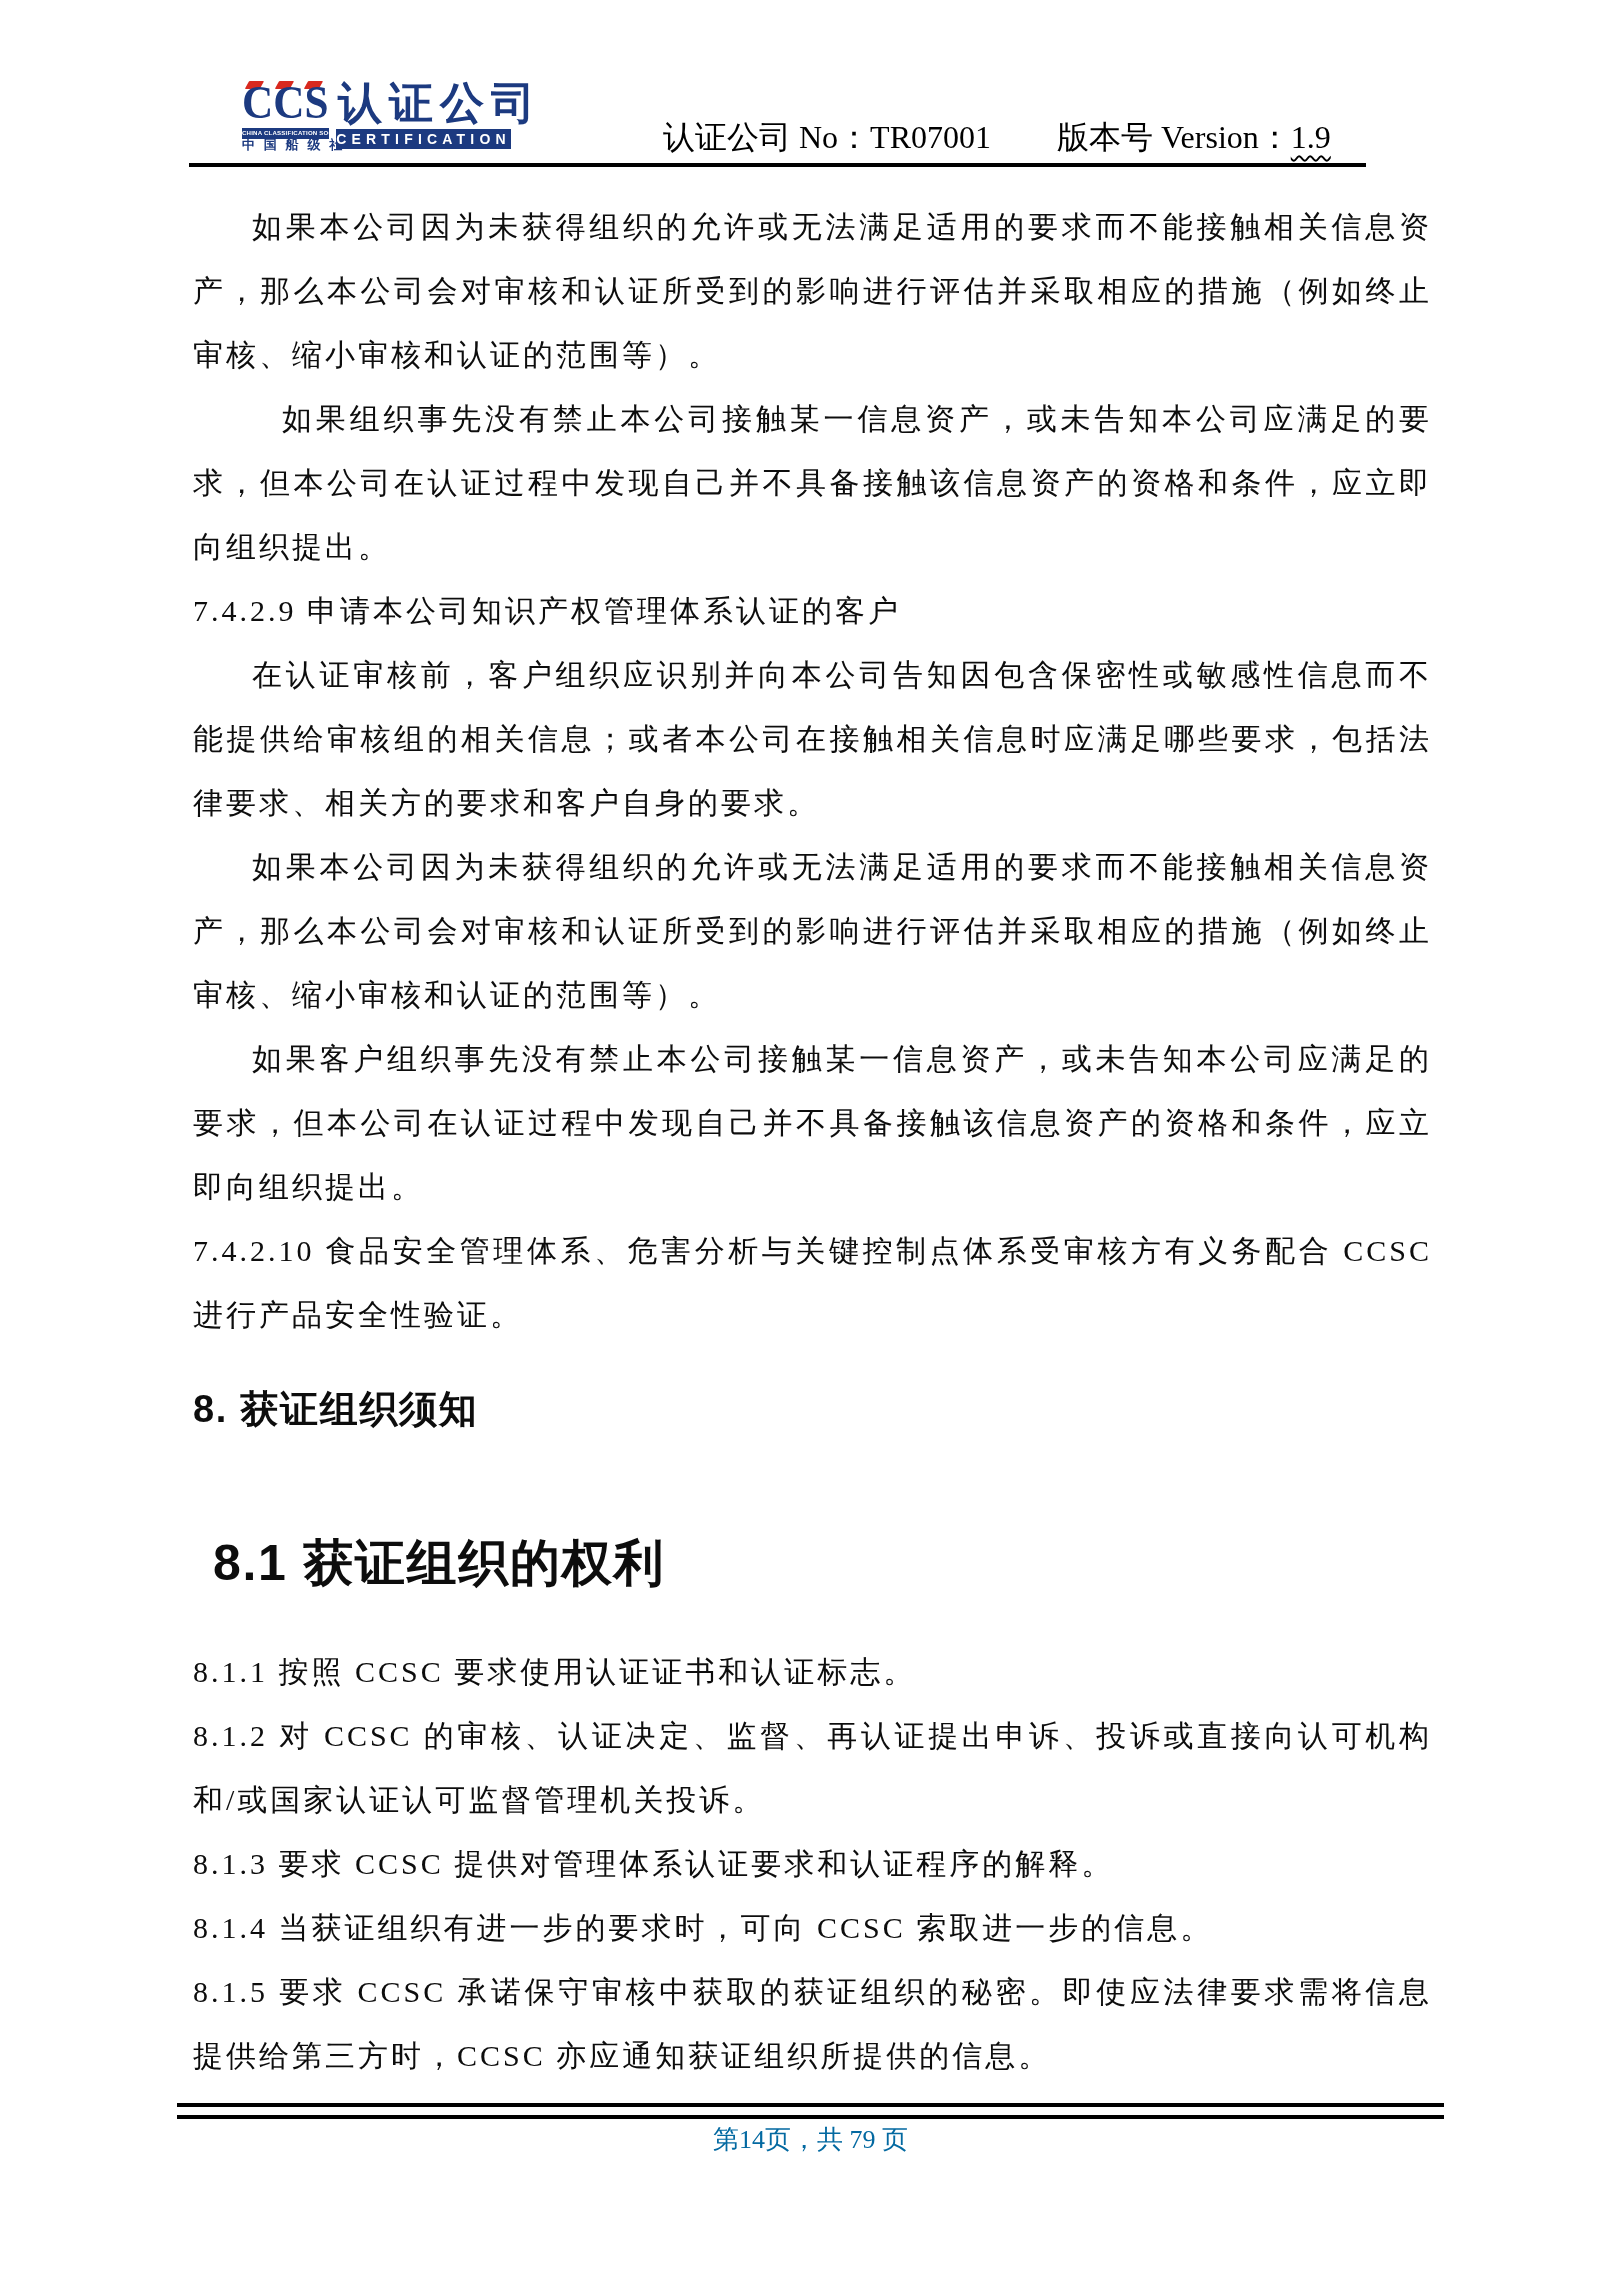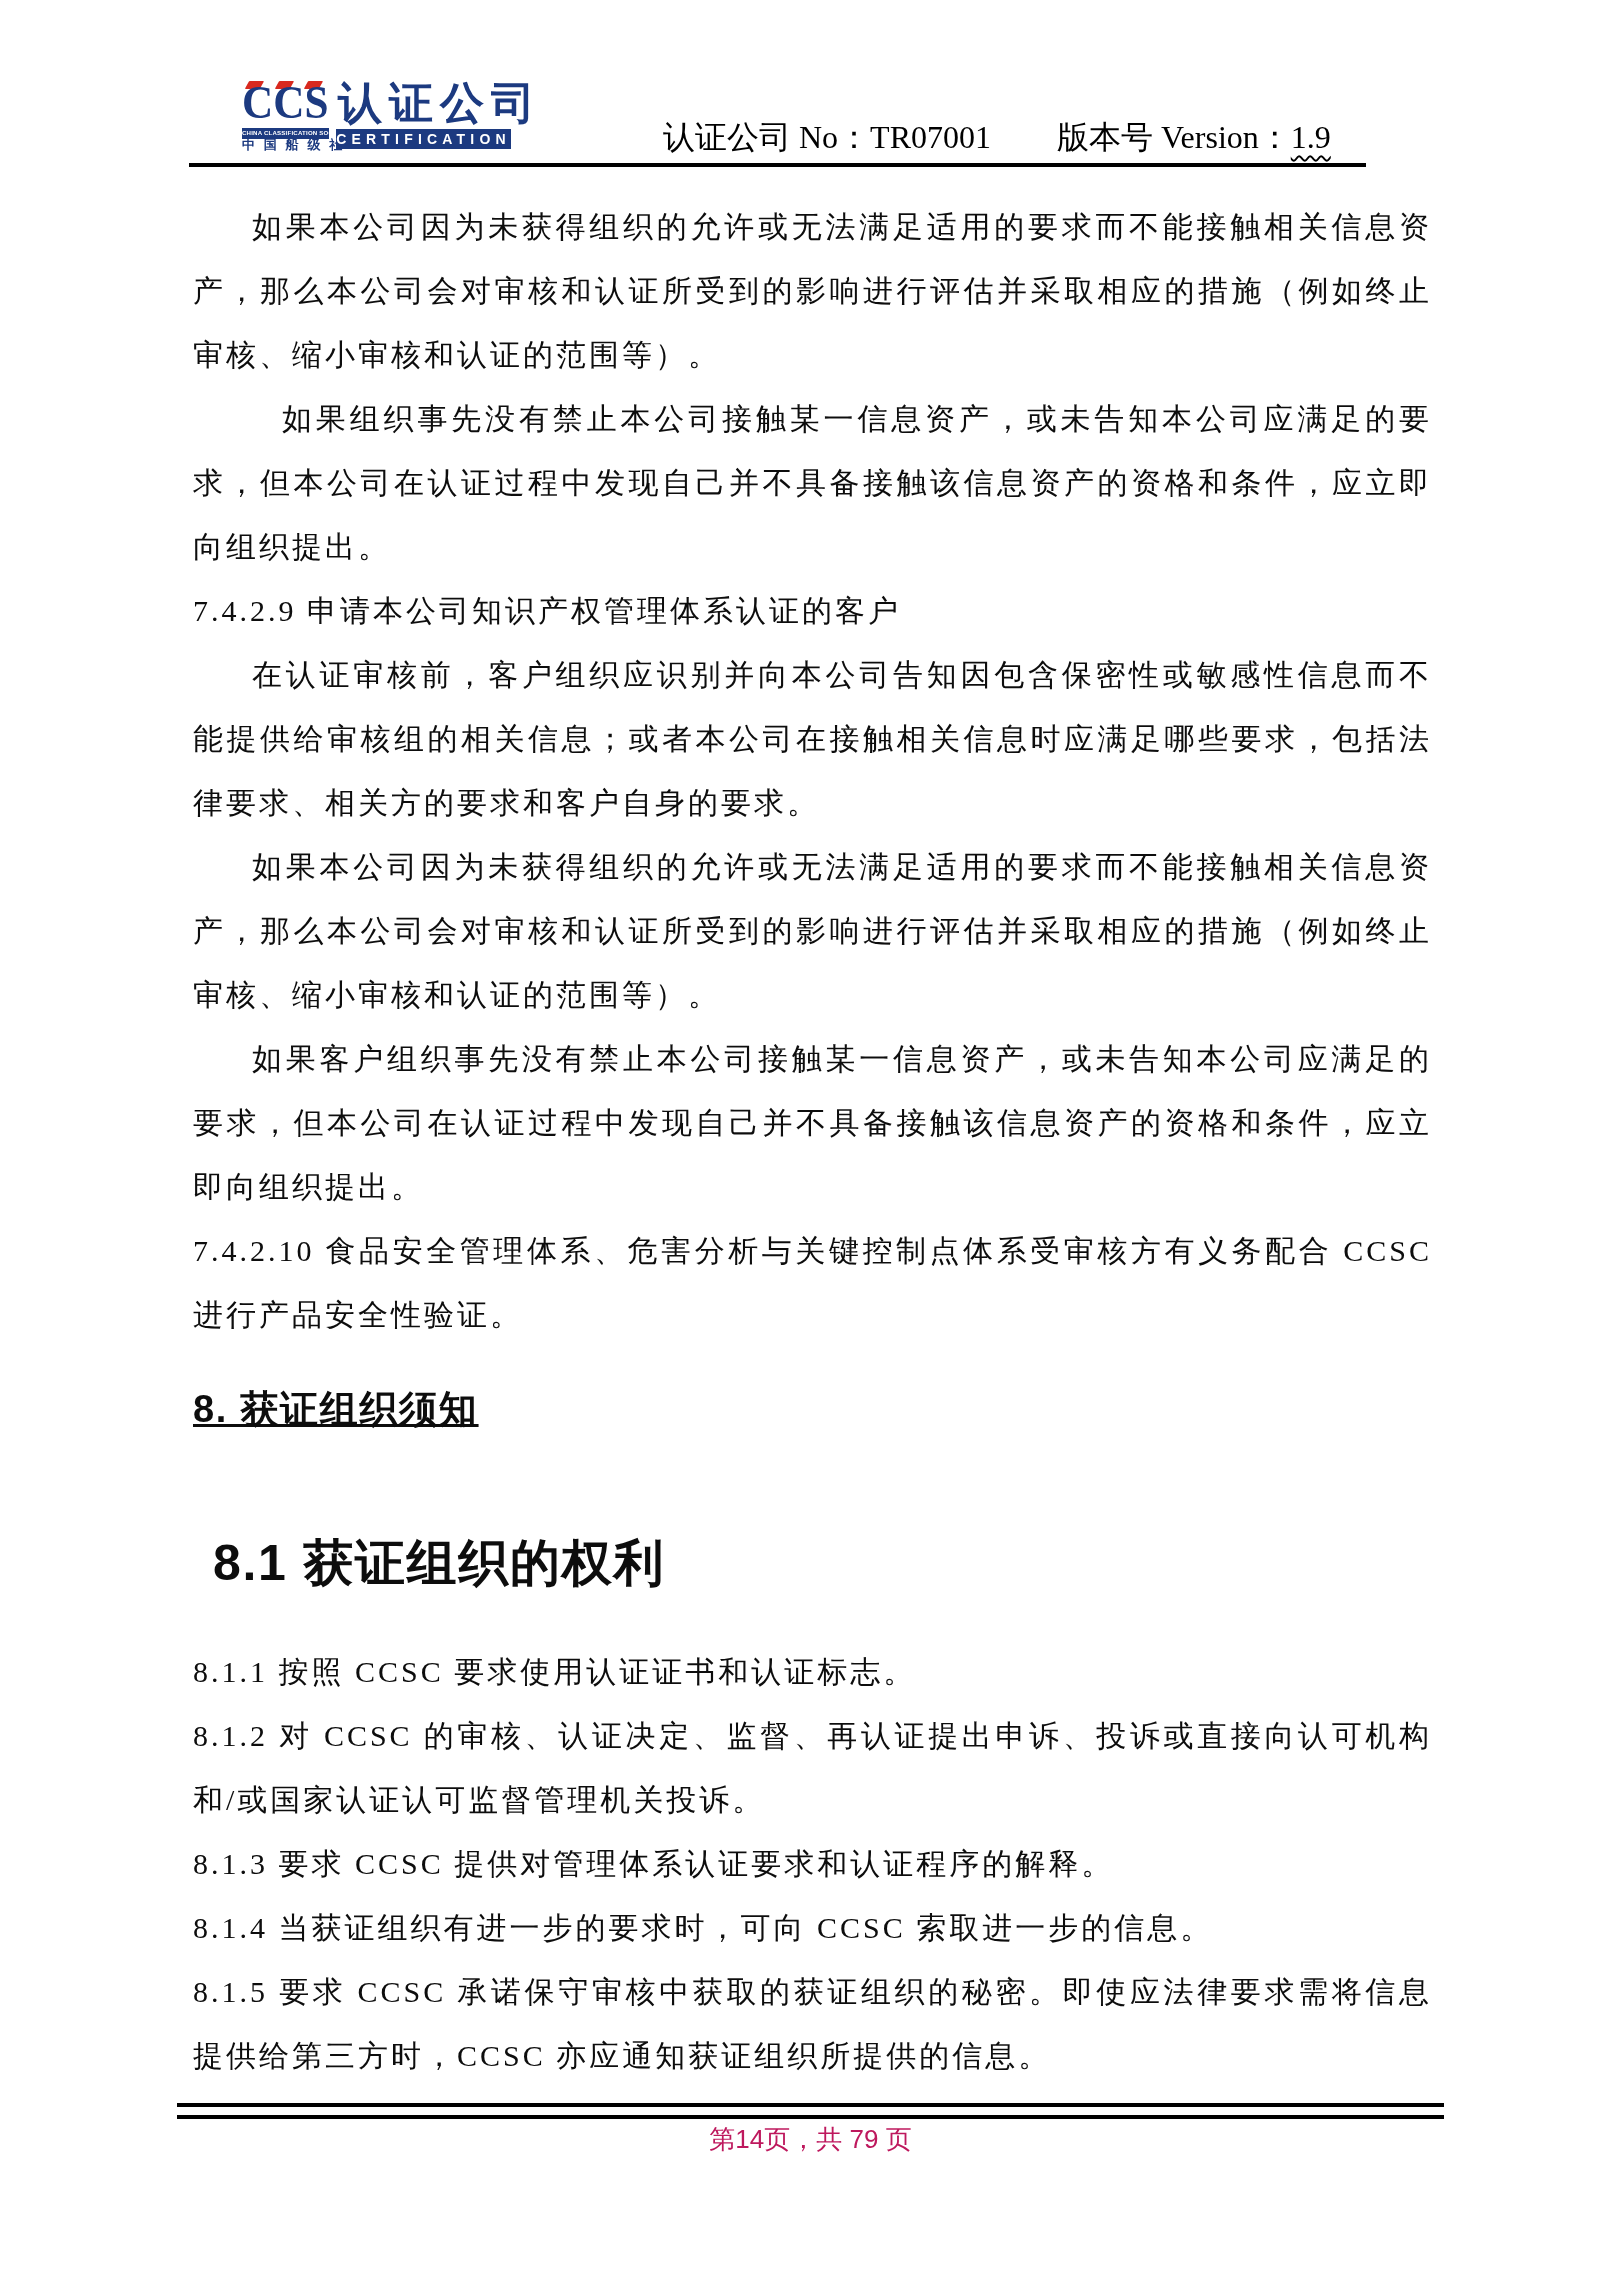--- a/index.html
+++ b/index.html
@@ -73,36 +73,36 @@
     text-align:justify;
   }
   .block{margin:0;}
   .block-p{letter-spacing:3px;}
   .ind-0{text-indent:0;}
   .ind-2{text-indent:59px;}
   .ind-3{text-indent:89px;}
   .block-h1{
     font-family:"Liberation Sans","DejaVu Sans",sans-serif;
     font-weight:bold;font-size:38px;line-height:64px;
-    margin-top:30px;letter-spacing:1.7px;text-align:left;text-decoration:underline;
+    margin-top:30px;letter-spacing:1.7px;text-align:left;
   }
   .block-h2{
     font-family:"Liberation Sans","DejaVu Sans",sans-serif;
     font-weight:bold;font-size:50px;line-height:64px;
     margin-top:90px;letter-spacing:1.7px;text-align:left;margin-left:20px;
   }
   .block-h2 + .block-p{margin-top:45px;}
 
   
   .footer-rule-top{position:absolute;left:177px;top:2103px;width:1267px;height:3.5px;background:#000;}
   .footer-rule-bottom{position:absolute;left:177px;top:2115px;width:1267px;height:4.4px;background:#000;}
   .page-number{
     position:absolute;left:177px;top:2124px;width:1267px;
-    text-align:center;font-size:26px;line-height:31px;color:#be185d;
-    font-family:Liberation Sans, sans-serif;
+    text-align:center;font-size:26px;line-height:31px;color:#0369a1;
+    font-family:Liberation Serif, serif;
   }
 </style>
 </head>
 <body>
 
 <div class="page">
 
   <div>
     <div class="logo">
       <div class="ccs-block">

